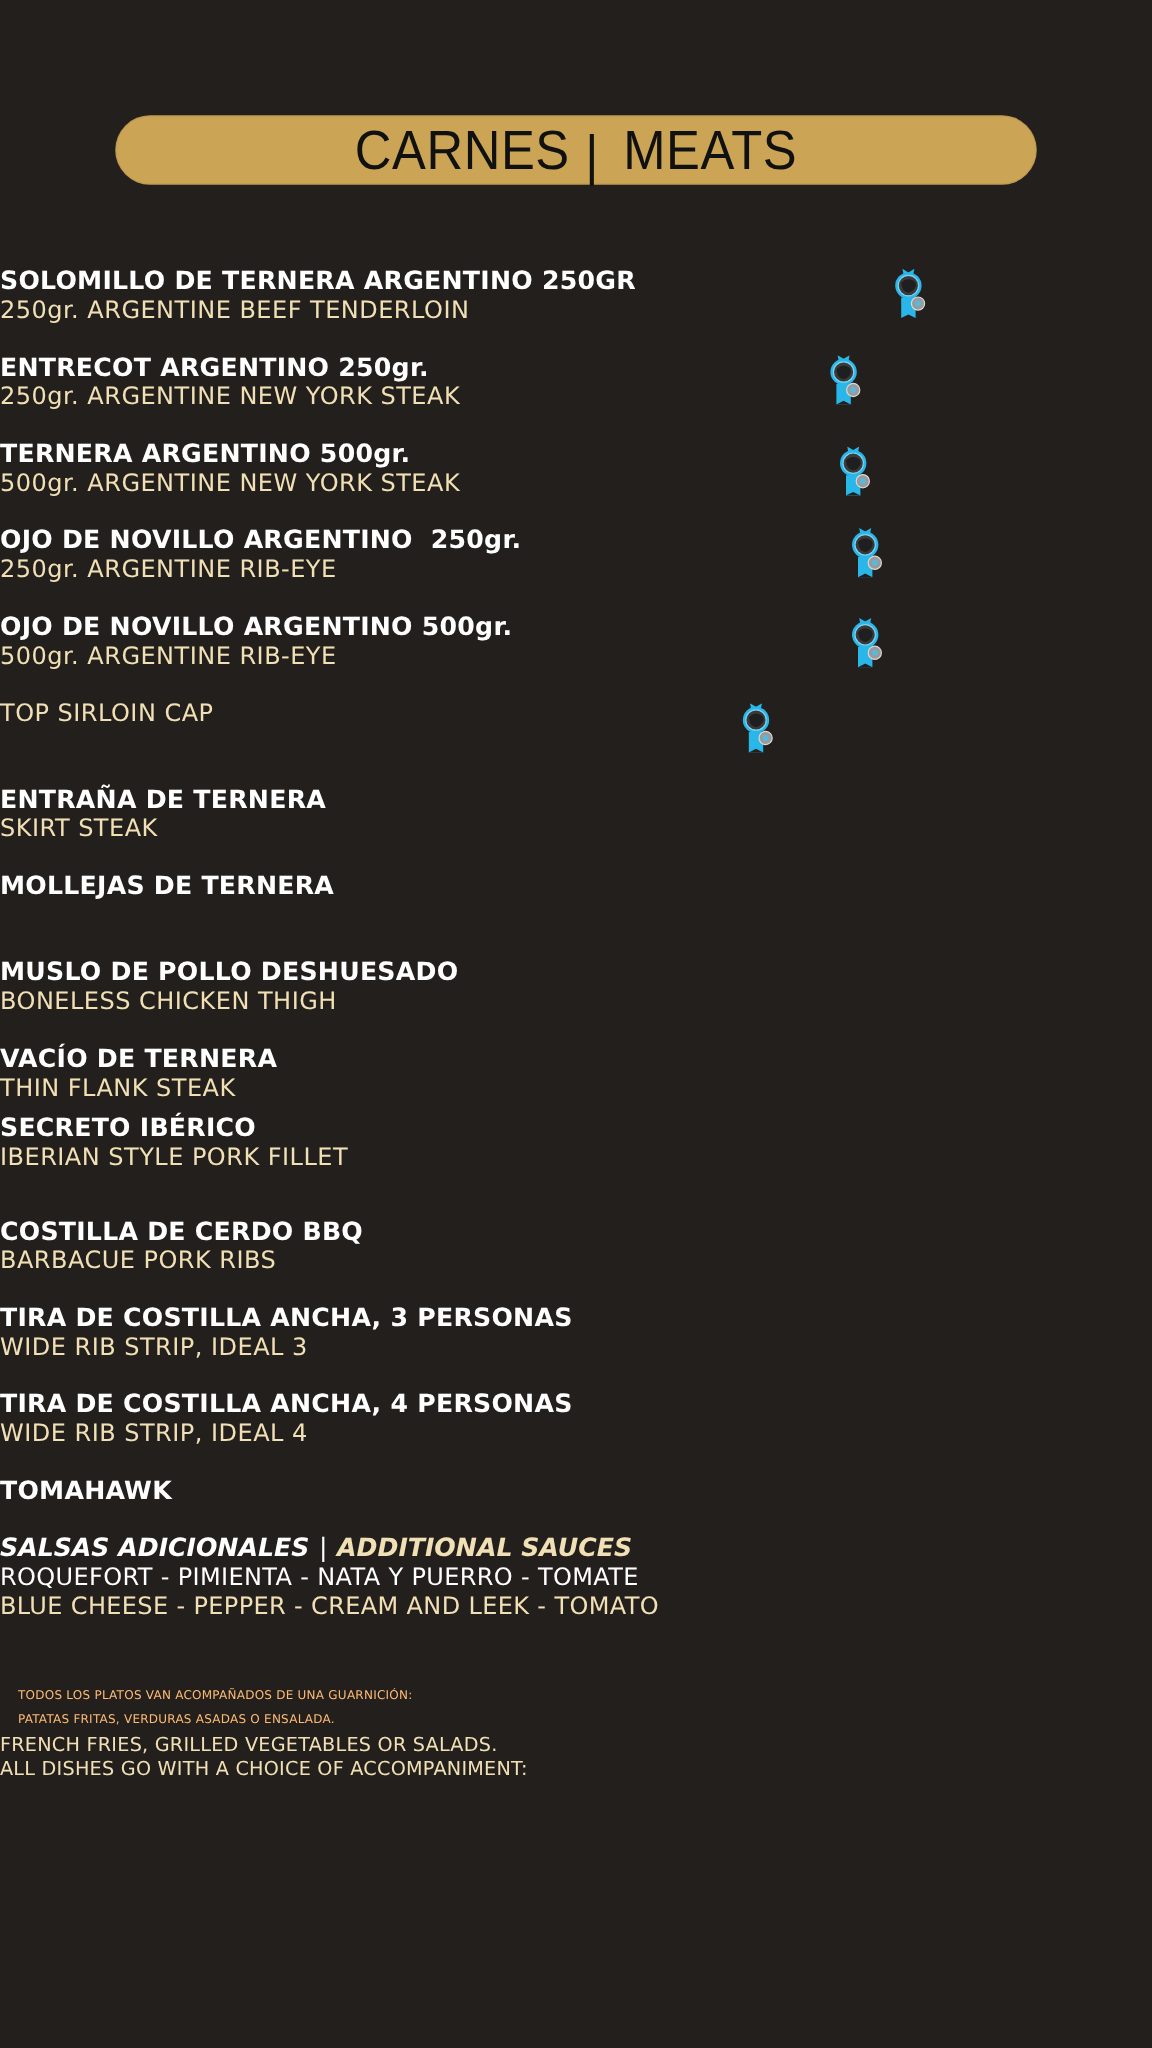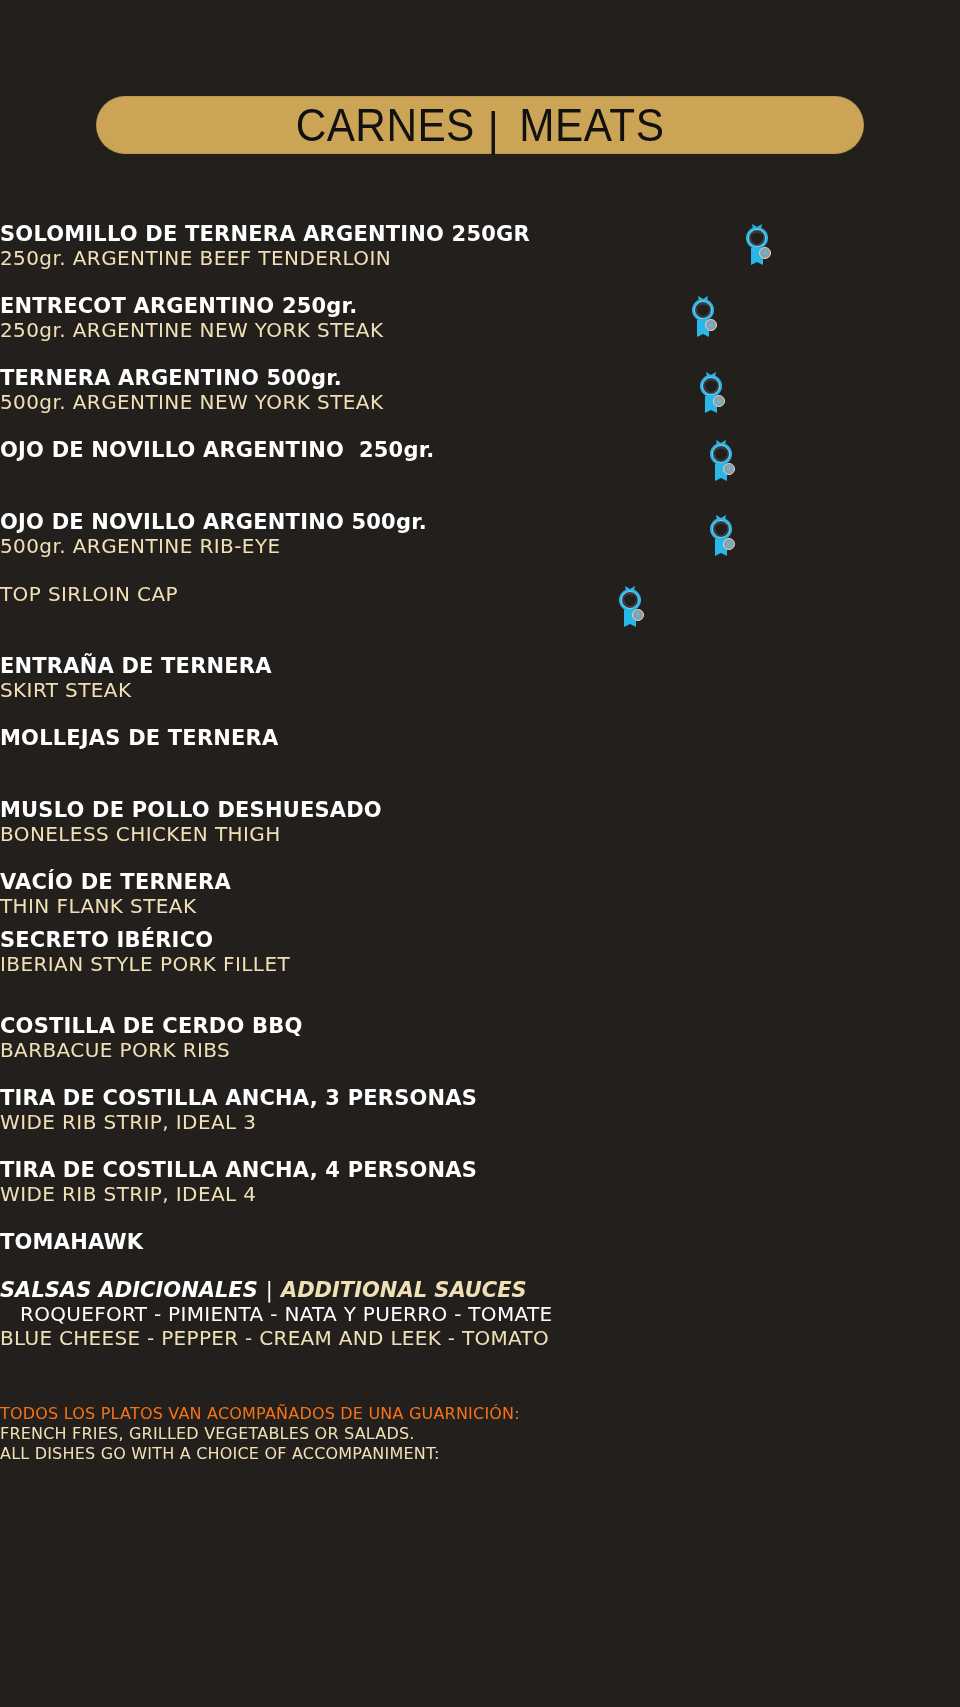--- a/index.html
+++ b/index.html
@@ -59,23 +59,23 @@
   .sauce-head {
     font-family: "DejaVu Sans", sans-serif;
     font-weight: bold;
     font-size: 21px;
     line-height: 24px;
     color: #ffffff;
     font-style: italic;
   }
   .sauce-head .en { color: #f1e0b5; }
   .sauce-head .bar { font-weight: normal; margin: 0 8px; }
-  .sauce-es { font-size: 20px; line-height: 24px; color: #ffffff; letter-spacing: 0.3px; padding-left: 20px; }
+  .sauce-es { font-size: 20px; line-height: 24px; color: #ffffff; letter-spacing: 0.3px; }
   .sauce-en { font-size: 20px; line-height: 24px; color: #f1e0b5; letter-spacing: 0.3px; }
-  .note-es { font-size: 16px; line-height: 20px; color: #f97316; letter-spacing: 0.2px; }
+  .note-es { font-size: 10px; line-height: 20px; color: #fdba74; letter-spacing: 0.2px; padding-left: 15px; }
   .note-en { font-size: 16px; line-height: 20px; color: #f1e0b5; letter-spacing: 0.2px; }
 </style>
 </head>
 <body>
 
 <div class="header-pill"></div>
 <div class="header-title">
   <span>CARNES</span><span class="sep">|</span><span>MEATS</span>
 </div>
 
@@ -113,20 +113,21 @@
 <div class="item" style="top:366px">
   <div class="item-title">TERNERA ARGENTINO 500gr.</div>
   <div class="item-sub">500gr. ARGENTINE NEW YORK STEAK</div>
 </div>
 <svg class="badge" style="left:696px;top:372px" viewBox="0 0 30 42">
     <use href="#beef-badge"></use>
   </svg>
 
 <div class="item" style="top:438px">
   <div class="item-title">OJO DE NOVILLO ARGENTINO  250gr.</div>
+  <div class="item-sub">250gr. ARGENTINE RIB-EYE</div>
 </div>
 <svg class="badge" style="left:706px;top:440px" viewBox="0 0 30 42">
     <use href="#beef-badge"></use>
   </svg>
 
 <div class="item" style="top:510px">
   <div class="item-title">OJO DE NOVILLO ARGENTINO 500gr.</div>
   <div class="item-sub">500gr. ARGENTINE RIB-EYE</div>
 </div>
 <svg class="badge" style="left:706px;top:515px" viewBox="0 0 30 42">
@@ -186,15 +187,16 @@
 <div class="item" style="top:1278px">
   <div class="sauce-head">
     <span>SALSAS ADICIONALES</span><span class="bar">|</span><span class="en">ADDITIONAL SAUCES</span>
   </div>
   <div class="sauce-es">ROQUEFORT - PIMIENTA - NATA Y PUERRO - TOMATE</div>
   <div class="sauce-en">BLUE CHEESE - PEPPER - CREAM AND LEEK - TOMATO</div>
 </div>
 
 <div class="item" style="top:1404px">
   <div class="note-es">TODOS LOS PLATOS VAN ACOMPAÑADOS DE UNA GUARNICIÓN:</div>
+  <div class="note-es">PATATAS FRITAS, VERDURAS ASADAS O ENSALADA.</div>
   <div class="note-en">FRENCH FRIES, GRILLED VEGETABLES OR SALADS.</div>
   <div class="note-en">ALL DISHES GO WITH A CHOICE OF ACCOMPANIMENT:</div>
 </div>
 
 </body></html>

